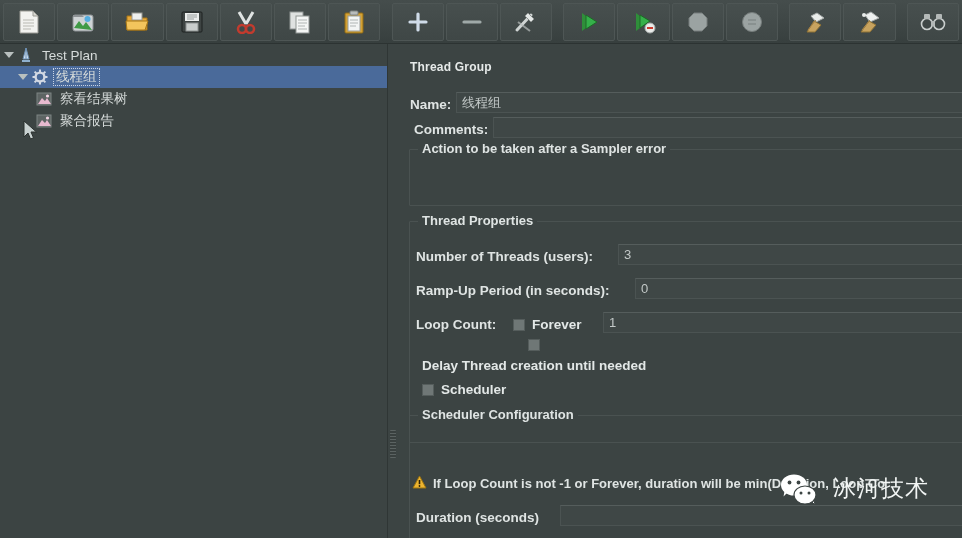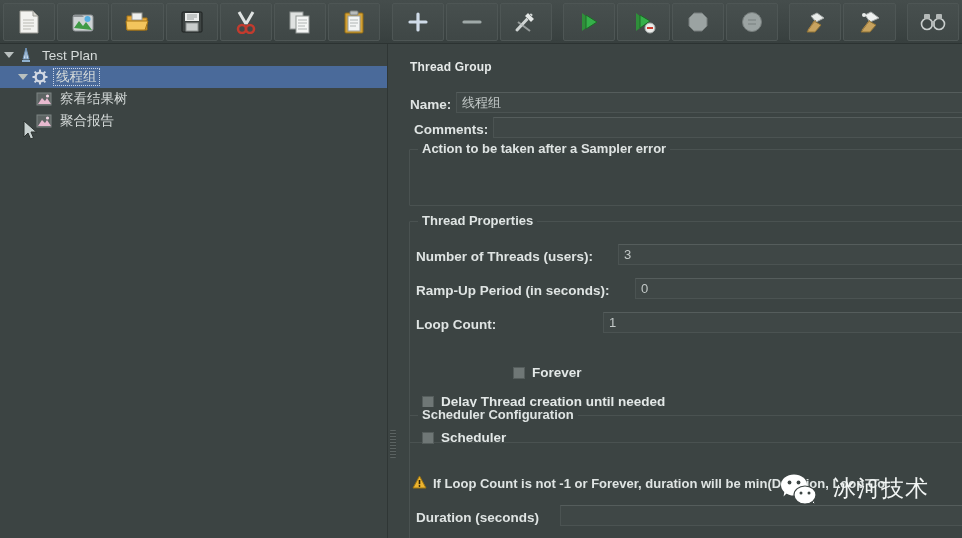--- a/index.html
+++ b/index.html
@@ -140,21 +140,20 @@
     white-space: nowrap;
   }
 
   .checkbox {
     position: absolute;
     display: flex; align-items: center; gap: 7px;
     color: #e3e8e7;
     font-size: 13.5px;
     font-weight: bold;
     white-space: nowrap;
-    margin-top: 48px;
   }
   .checkbox .box {
     width: 12px; height: 12px;
     background: #6f7776;
     border: 1px solid #555d5c;
     flex: 0 0 12px;
   }
 
   #warn-row {
     position: absolute; left: 14px; top: 431px;
@@ -475,21 +474,21 @@
   <div class="fld-label" style="left:18px; top:239px;">Ramp-Up Period (in seconds):</div>
   <div class="txtfield" style="left:237px; top:234px; width:331px;">0</div>
 
   <div class="fld-label" style="left:18px; top:273px;">Loop Count:</div>
   <div class="checkbox" style="left:115px; top:273px;">
     <span class="box"></span>
     <span>Forever</span>
   </div>
   <div class="txtfield" style="left:205px; top:268px; width:363px;">1</div>
 
-  <div class="checkbox" style="left:24px; top:302px;">
+  <div class="checkbox" style="left:24px; top:295px;flex-direction:column;">
     <span class="box"></span>
     <span>Delay Thread creation until needed</span>
   </div>
 
   <div class="checkbox" style="left:24px; top:338px;">
     <span class="box"></span>
     <span>Scheduler</span>
   </div>
 
   <div class="group" style="left:11px; top:371px; width:560px; height:152px;">

